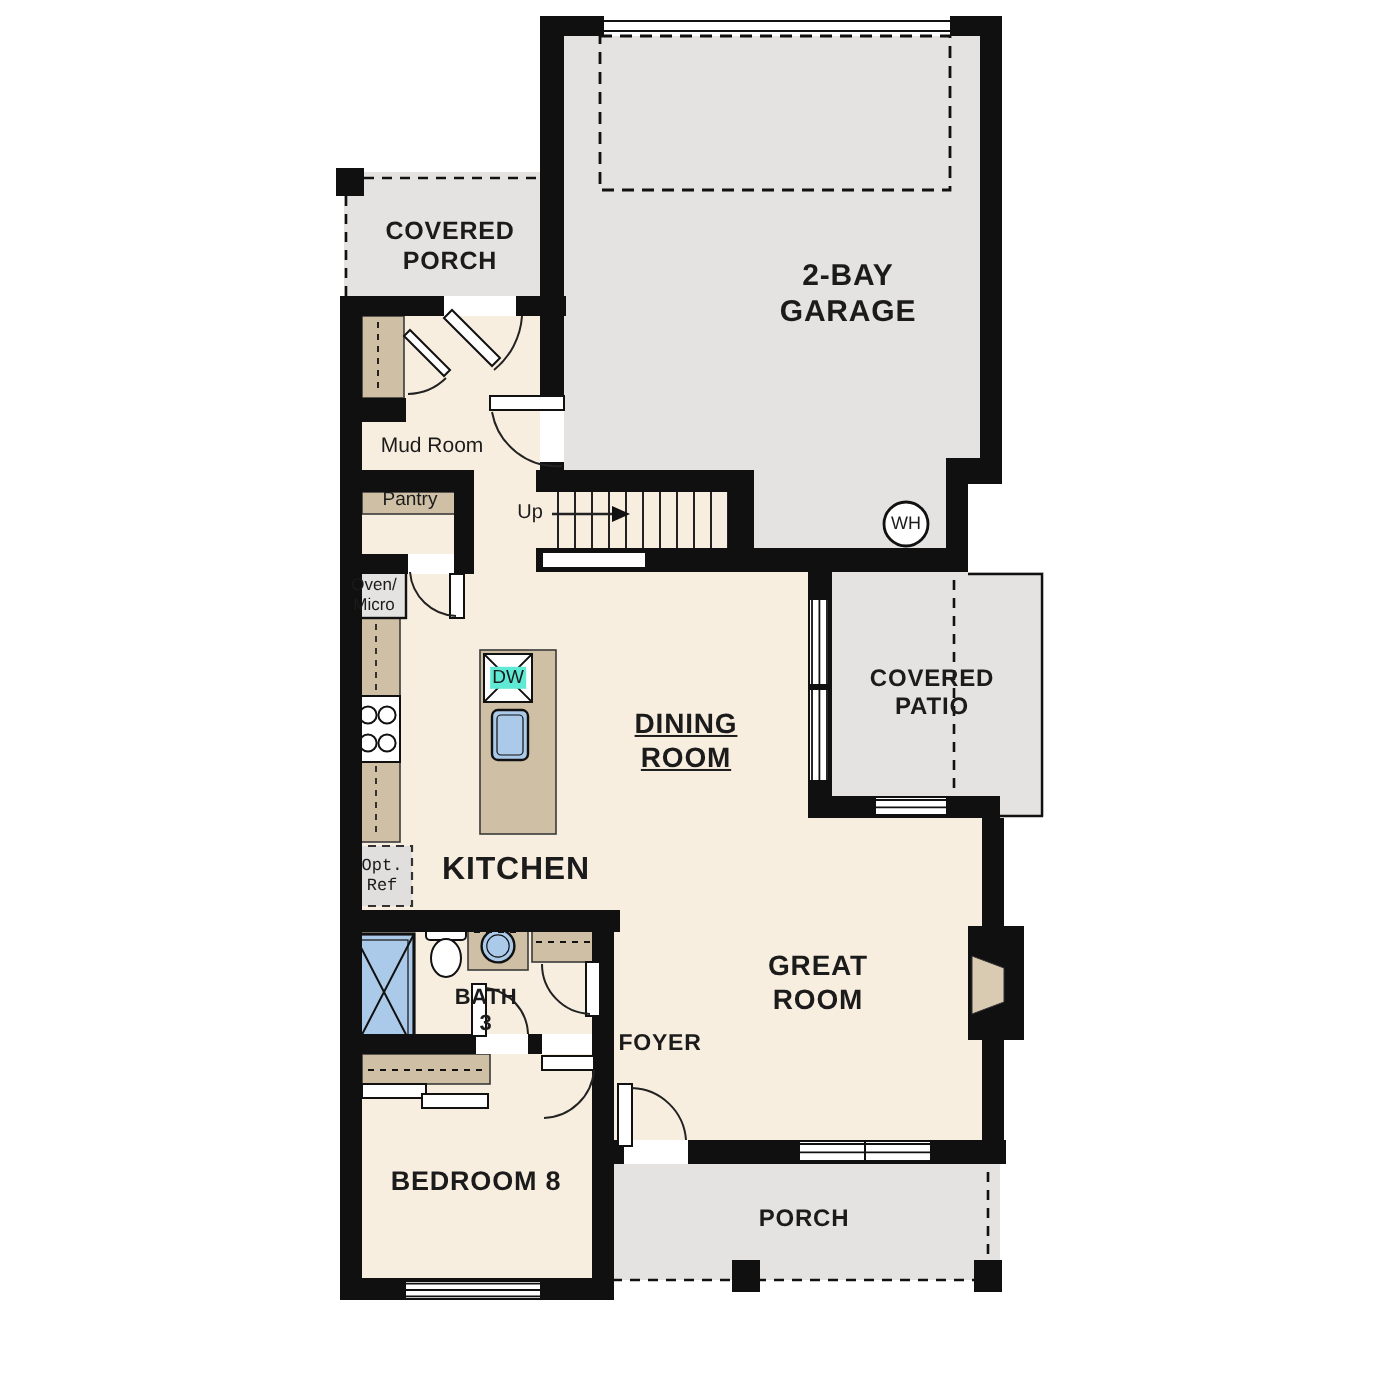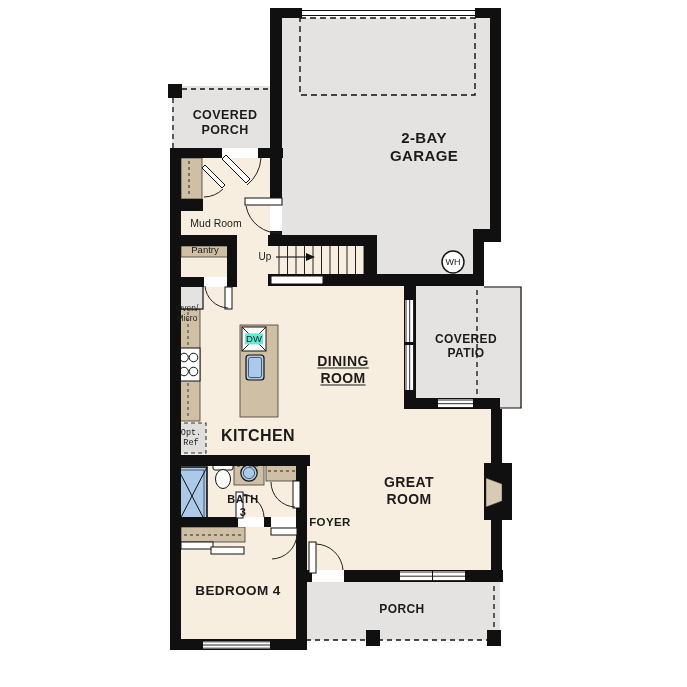--- a/index.html
+++ b/index.html
@@ -195,31 +195,31 @@
   </svg>
 
   <div class="lbl b" style="left:225px;top:123px;font-size:12.5px;">COVERED
 PORCH</div>
   <div class="lbl b" style="left:392px;top:147px;font-size:15px;margin-left:32px;">2-BAY
 GARAGE</div>
   <div class="lbl" style="left:216px;top:223px;font-size:10.5px;">Mud Room</div>
   <div class="lbl" style="left:205px;top:250px;font-size:9.5px;">Pantry</div>
   <div class="lbl" style="left:265px;top:257px;font-size:10px;">Up</div>
   <div class="lbl" style="left:453px;top:262px;font-size:9px;">WH</div>
-  <div class="lbl" style="left:187px;top:297px;font-size:8.5px;margin-top:16px;">Oven/
+  <div class="lbl" style="left:187px;top:297px;font-size:8.5px;">Oven/
 Micro</div>
   <div class="lbl chip" style="left:254px;top:339px;font-size:9.5px;">DW</div>
   <div class="lbl b" style="left:343px;top:370px;font-size:14px;text-decoration:underline;">DINING
 ROOM</div>
   <div class="lbl b" style="left:466px;top:346px;font-size:12px;">COVERED
 PATIO</div>
   <div class="lbl" style="left:191px;top:438px;font-size:8.5px;font-family:Liberation Mono, monospace;">Opt.
 Ref</div>
   <div class="lbl b" style="left:258px;top:436px;font-size:16px;">KITCHEN</div>
   <div class="lbl b" style="left:227px;top:506px;font-size:11px;margin-left:16px;">BATH
 3</div>
   <div class="lbl b" style="left:409px;top:491px;font-size:14px;">GREAT
 ROOM</div>
   <div class="lbl b" style="left:330px;top:523px;font-size:11.5px;">FOYER</div>
-  <div class="lbl b" style="left:238px;top:591px;font-size:13.5px;">BEDROOM 4</div>
+  <div class="lbl b" style="left:238px;top:591px;font-size:13.5px;">BEDROOM 8</div>
   <div class="lbl b" style="left:402px;top:609px;font-size:12px;">PORCH</div>
 
 </div>
 
 </body></html>

